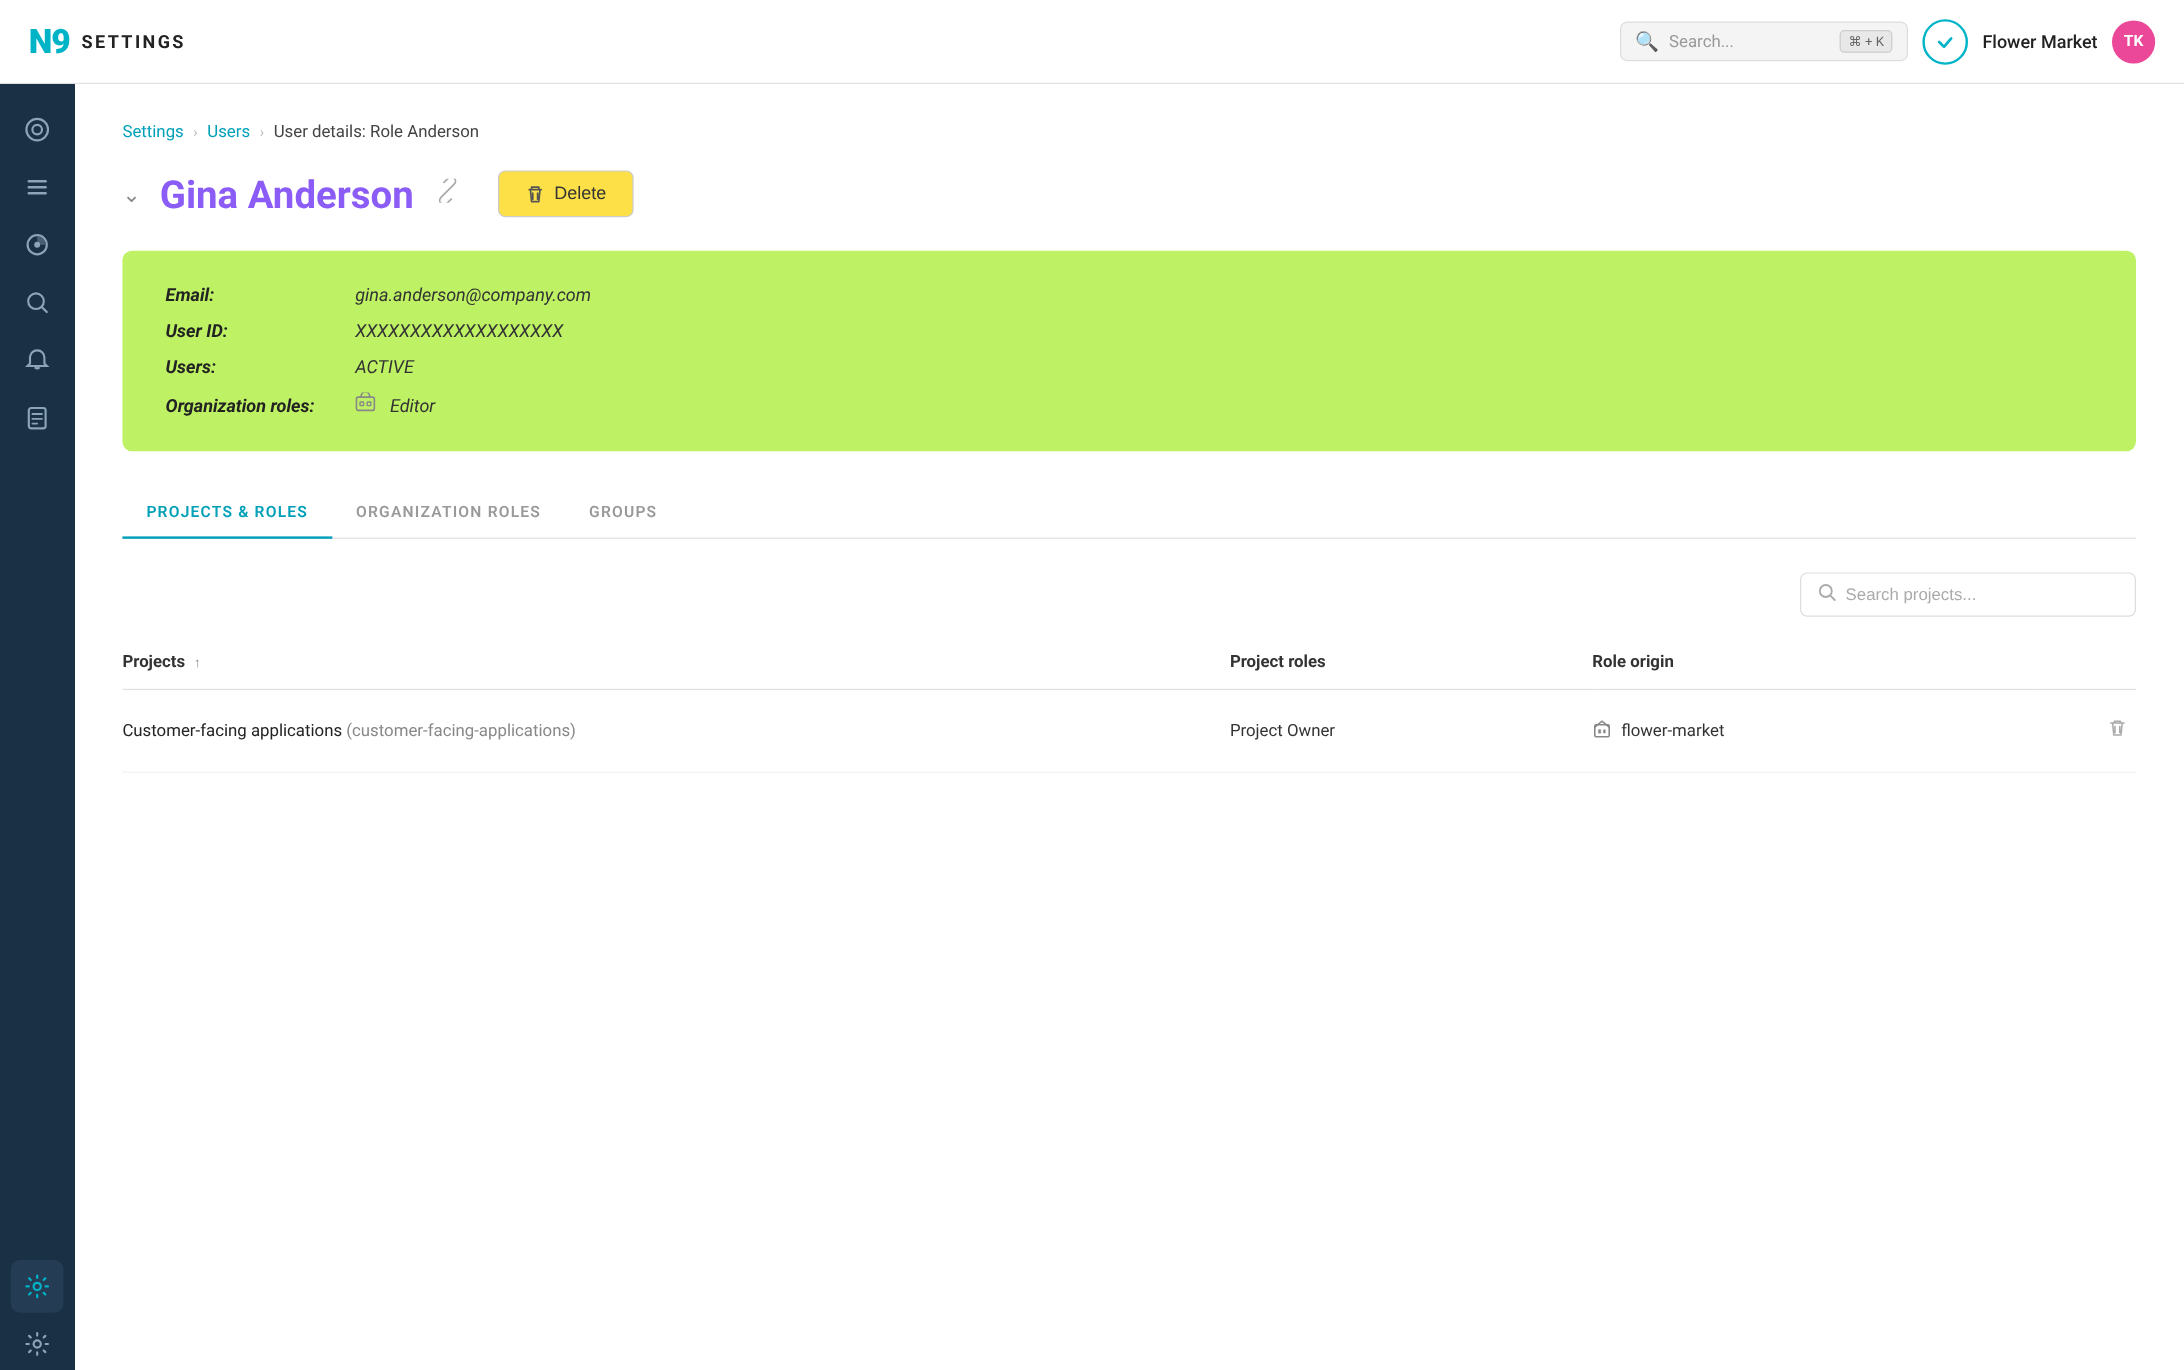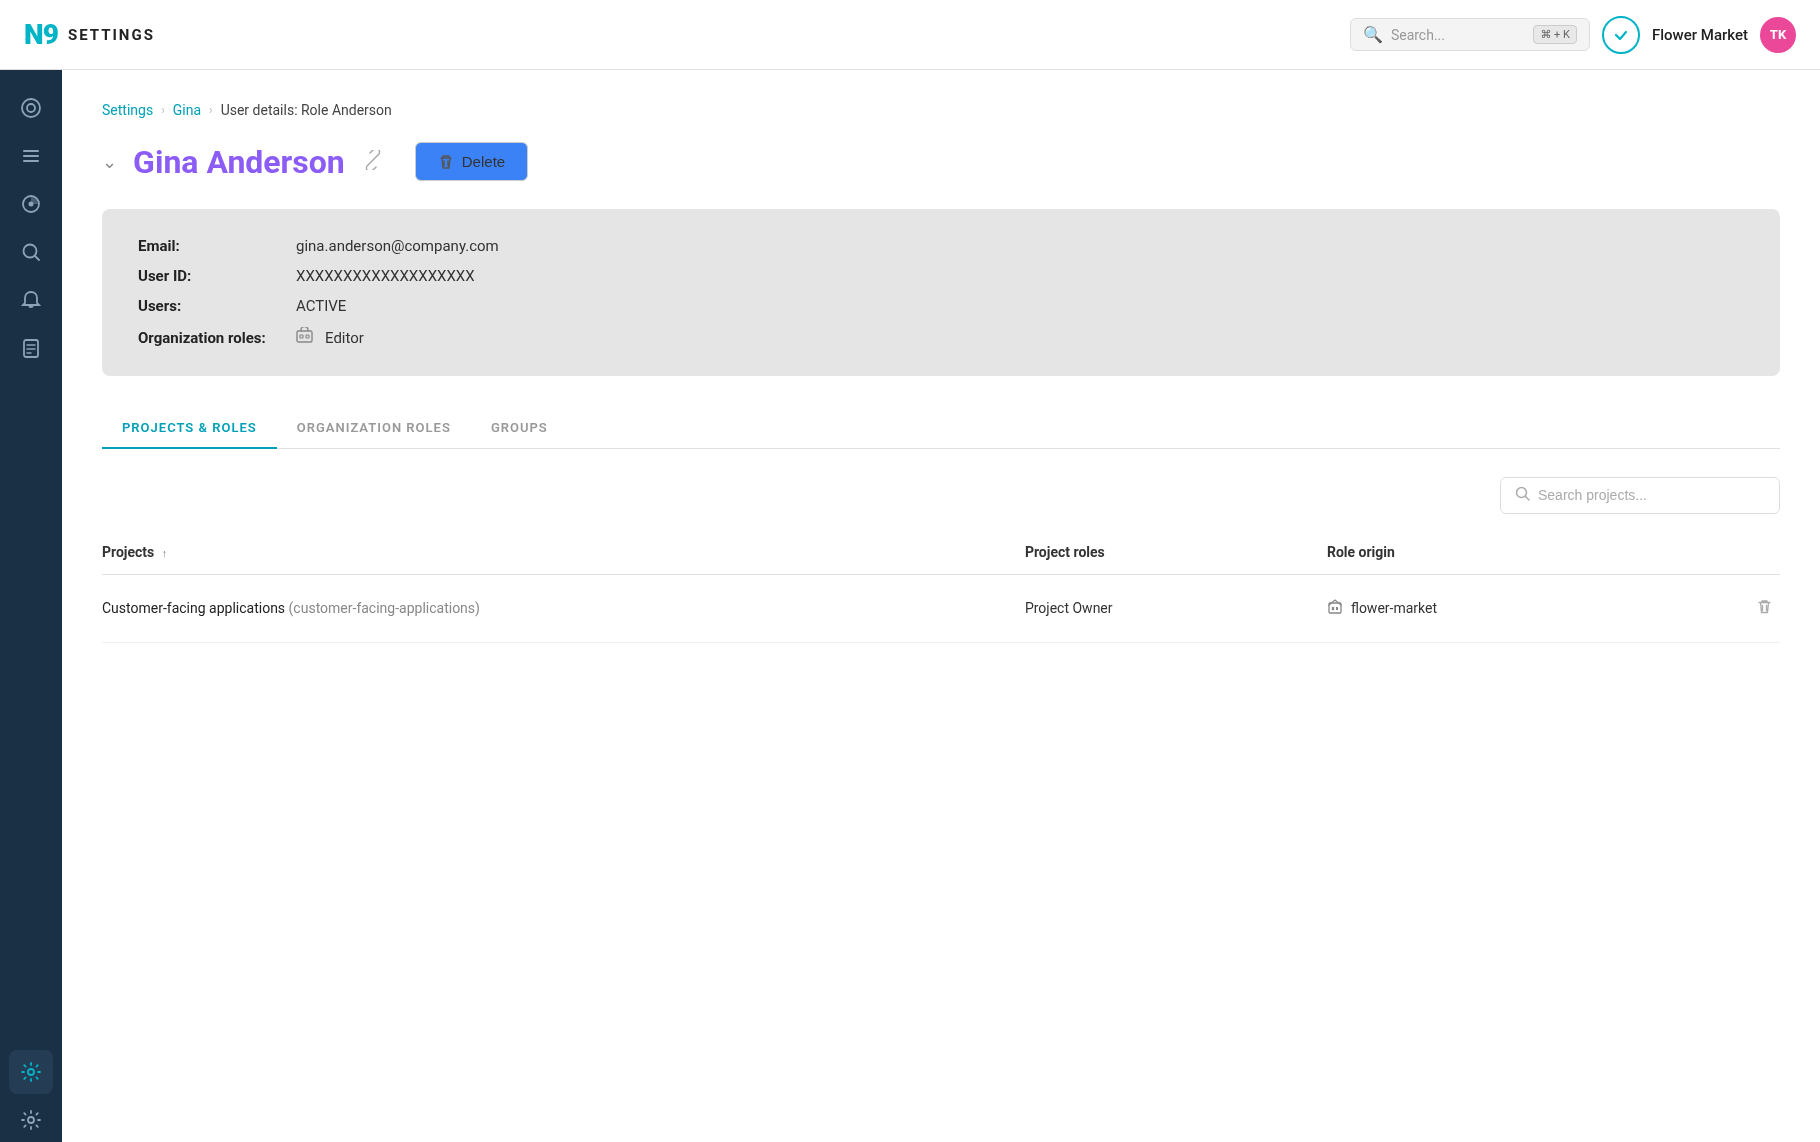--- a/index.html
+++ b/index.html
@@ -145,33 +145,34 @@
     }
     .link-icon { color: #aaa; font-size: 18px; cursor: pointer; margin-left: 2px; }
     .delete-btn {
       margin-left: 16px;
       display: flex;
       align-items: center;
       gap: 8px;
       padding: 10px 22px;
       border: 1.5px solid #ccc;
       border-radius: 6px;
-      background: #3b82f6;
+      background: #fde047;
       color: #333;
       font-size: 15px;
       cursor: pointer;
       font-weight: 500;
     }
 
     
     .info-card {
-      background: #e5e5e5;
+      background: #bef264;
       border-radius: 8px;
       padding: 28px 36px;
       margin-bottom: 32px;
+      font-style: italic;
     }
     .info-row {
       display: flex;
       align-items: center;
       gap: 8px;
       margin-bottom: 12px;
       font-size: 15px;
     }
     .info-row:last-child { margin-bottom: 0; }
     .info-label { font-weight: 700; color: #222; min-width: 150px; }
@@ -344,21 +345,21 @@
         <path d="M11 2 L11 4 M11 18 L11 20 M2 11 L4 11 M18 11 L20 11 M4.22 4.22 L5.64 5.64 M16.36 16.36 L17.78 17.78 M17.78 4.22 L16.36 5.64 M5.64 16.36 L4.22 17.78" stroke="#8ba4b8" stroke-width="1.8" stroke-linecap="round"></path>
       </svg>
   </div>
 </nav>
 
 <main class="main">
 
   <nav class="breadcrumb">
     <a>Settings</a>
     <span class="breadcrumb-sep">›</span>
-    <a>Gina</a>
+    <a>Users</a>
     <span class="breadcrumb-sep">›</span>
     <span class="breadcrumb-current">User details: Role Anderson</span>
   </nav>
 
   <div class="page-title-row">
     <span class="chevron-down">⌄</span>
     <h1 class="page-title">Gina Anderson</h1>
     <span class="link-icon">
       <svg width="20" height="20" viewBox="0 0 20 20" fill="none">
           <path d="M8 12 L4.5 15.5 A3.5 3.5 0 0 0 9.5 20.5 L13 17 M12 8 L15.5 4.5 A3.5 3.5 0 0 0 10.5 -0.5 L7 3 M7 13 L13 7" stroke="#aaa" stroke-width="1.5" stroke-linecap="round"></path>

